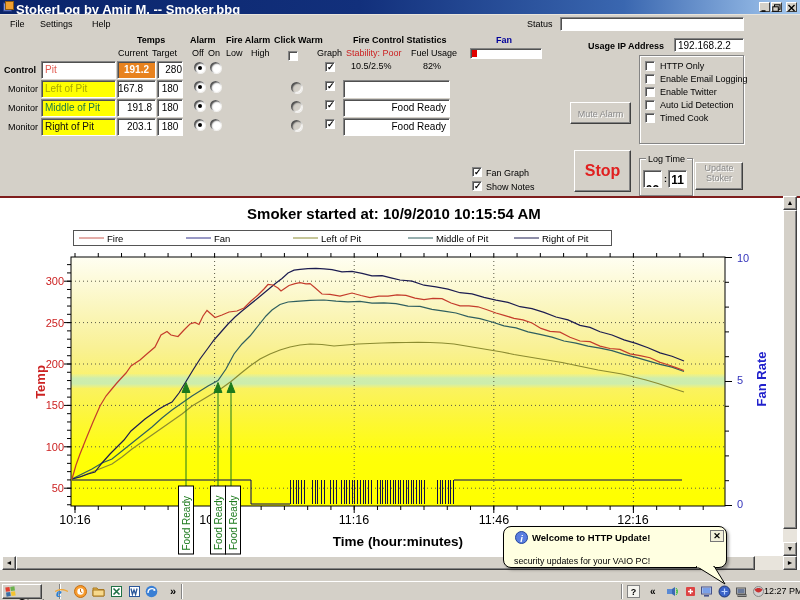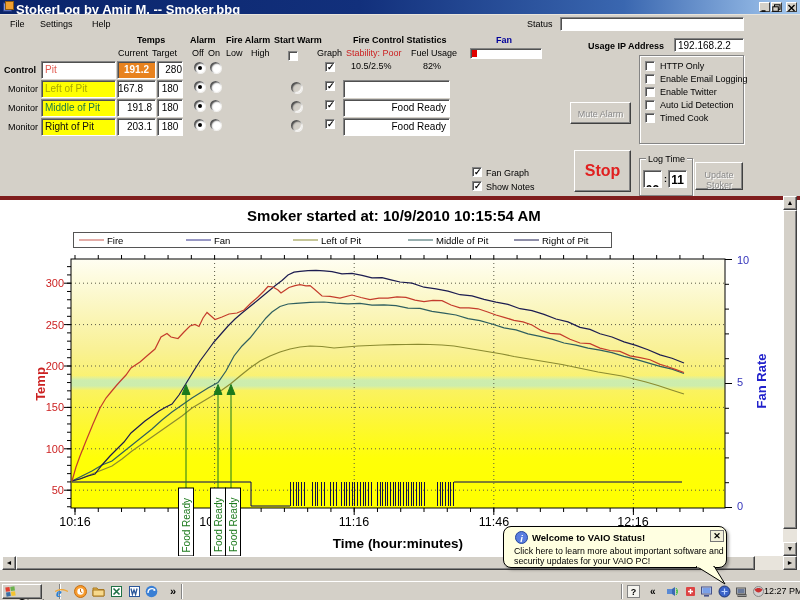--- a/index.html
+++ b/index.html
@@ -11,21 +11,21 @@
 #menubar span{position:absolute;top:4px}
 .b{font-weight:bold}
 .red{color:#cc2222}
 .lbl{position:absolute;white-space:nowrap}
 .tbox{position:absolute;background:#fff;border:1px solid;border-color:#848484 #fff #fff #848484;box-shadow:inset 1px 1px 0 #505050;white-space:nowrap;overflow:hidden;font-size:10px}
 .radio{position:absolute;width:11px;height:11px;border-radius:50%;background:#fff;box-shadow:inset 1.6px 1.6px 1.5px rgba(70,70,70,0.95), inset -1px -1px 1px rgba(255,255,255,0.9), 1px 1px 0 rgba(255,255,255,0.7)}
 .radio.sel::after{content:"";position:absolute;left:3.5px;top:3.5px;width:4px;height:4px;border-radius:50%;background:#000}
 .radio.dis{background:#d4d0c8}
 .cb{position:absolute;width:10px;height:10px;background:#fff;border:1px solid;border-color:#848484 #fff #fff #848484;box-shadow:inset 1px 1px 0 #505050}
 .cb.chk::after{content:"\2713";position:absolute;left:1px;top:-1px;font-size:9px;font-weight:bold;color:#000}
-#chartpanel{position:absolute;left:0;top:196px;width:800px;height:374px;background:#fff;border-top:4px solid #7f1d1d}
+#chartpanel{position:absolute;left:0;top:196px;width:800px;height:374px;background:#fff;border-top:2px solid #7f1d1d}
 .scroll{position:absolute;background:#d4d0c8}
 .sbtn{position:absolute;background:#d4d0c8;border:1px solid;border-color:#fff #404040 #404040 #fff;box-shadow:inset -1px -1px 0 #848484;font-size:7px;text-align:center;color:#000}
 .sthumb{position:absolute;background:#d4d0c8;border:1px solid;border-color:#fff #404040 #404040 #fff;box-shadow:inset -1px -1px 0 #848484}
 .strack{background:#e8e4dc}
 #balloon{position:absolute;left:503px;top:526px;width:224px;height:42px;background:#ffffe1;border:1px solid #000;border-radius:8px;box-shadow:2px 2px 3px rgba(0,0,0,0.35);z-index:20}
 #btail{position:absolute;left:694px;top:566px;width:0;height:0;z-index:21}
 #taskbar{position:absolute;left:0;top:581px;width:800px;height:19px;background:#d4d0c8;border-top:1px solid #fff}
 .qicon{position:absolute;top:3px;width:13px;height:13px;border-radius:2px}
 .trayicon{position:absolute;top:3px;width:13px;height:13px}
 </style></head>
@@ -54,21 +54,21 @@
   </div>
 <div class="lbl b" style="left:137px;top:35px;">Temps</div>
 <div class="lbl" style="left:118px;top:48px;">Current</div>
 <div class="lbl" style="left:152px;top:48px;">Target</div>
 <div class="lbl b" style="left:190px;top:35px;">Alarm</div>
 <div class="lbl" style="left:192px;top:48px;">Off</div>
 <div class="lbl" style="left:208px;top:48px;">On</div>
 <div class="lbl b" style="left:226px;top:35px;">Fire Alarm</div>
 <div class="lbl" style="left:226px;top:48px;">Low</div>
 <div class="lbl" style="left:251px;top:48px;">High</div>
-<div class="lbl b" style="left:274px;top:35px;">Start Warm</div>
+<div class="lbl b" style="left:274px;top:35px;">Click Warm</div>
 <div class="lbl" style="left:317px;top:48px;">Graph</div>
 <div class="lbl b" style="left:353px;top:35px;">Fire Control Statistics</div>
 <div class="lbl red" style="left:346px;top:48px;">Stability: Poor</div>
 <div class="lbl" style="left:351px;top:61px;">10.5/2.5%</div>
 <div class="lbl" style="left:411px;top:48px;">Fuel Usage</div>
 <div class="lbl" style="left:423px;top:61px;">82%</div>
 <div class="lbl b" style="left:496px;top:35px;color:#00009a">Fan</div>
 <div class="lbl" style="left:527px;top:19px;">Status</div>
 <div class="lbl b" style="left:4px;top:65px;">Control</div>
 <div class="lbl" style="left:8px;top:84px;">Monitor</div>
@@ -126,21 +126,21 @@
 <div class="cb chk" style="left:472px;top:167px"></div>
 <div class="lbl" style="left:486px;top:168px">Fan Graph</div>
 <div class="cb chk" style="left:472px;top:181px"></div>
 <div class="lbl" style="left:486px;top:182px">Show Notes</div>
 <div class="raised abs" style="left:574px;top:150px;width:57px;height:42px;text-align:center"><span style="color:#e02020;font-weight:bold;font-size:16px;line-height:40px">Stop</span></div>
 <div class="abs" style="left:639px;top:158px;width:54px;height:38px;border:1px solid #848484;box-shadow:inset 1px 1px 0 #fff, 1px 1px 0 #fff"></div>
 <div class="lbl" style="left:646px;top:154px;background:#d4d0c8;padding:0 2px">Log Time</div>
 <div class="tbox" style="left:643px;top:170px;width:19px;height:18px;text-align:center;font-size:12px;font-weight:bold;padding-top:12px">02</div>
 <div class="lbl b" style="left:664px;top:174px">:</div>
 <div class="tbox" style="left:668px;top:170px;width:19px;height:18px;text-align:center;font-size:12px;font-weight:bold;padding-top:2px">11</div>
-<div class="raised abs" style="left:695px;top:162px;width:48px;height:28px;text-align:center;color:#8a8a8a;text-shadow:1px 1px 0 #fff;padding-top:7px;line-height:10px">Update<br>Stoker</div>
+<div class="raised abs" style="left:695px;top:162px;width:48px;height:28px;text-align:center;color:#8a8a8a;text-shadow:1px 1px 0 #fff;padding-top:0;line-height:10px">Update<br>Stoker</div>
 <div id="chartpanel">
 <svg id="chart" width="786" height="374" viewBox="0 0 786 374">
 <defs>
 <linearGradient id="plotbg" x1="0" y1="0" x2="0" y2="1">
 <stop offset="0" stop-color="#fffef2"></stop>
 <stop offset="0.18" stop-color="#fbf7c4"></stop>
 <stop offset="0.36" stop-color="#f9f196"></stop>
 <stop offset="0.52" stop-color="#faf262"></stop>
 <stop offset="0.66" stop-color="#fdf734"></stop>
 <stop offset="0.8" stop-color="#ffff08"></stop>
@@ -238,23 +238,22 @@
     <svg width="40" height="22" style="position:absolute;left:0;top:0">
       <path d="M2 0 L20 0 L31 18 Z" fill="#ffffe1" stroke="#000" stroke-width="1"></path>
       <path d="M3 0 L19 0" stroke="#ffffe1" stroke-width="3"></path>
     </svg>
   </div>
 <div id="balloon">
 <svg width="13" height="13" style="position:absolute;left:11px;top:4px">
       <circle cx="6.5" cy="6.5" r="6" fill="#5a7ee0" stroke="#24469c"></circle>
       <text x="6.5" y="10.5" text-anchor="middle" font-size="9.5" font-weight="bold" font-style="italic" fill="#fff" font-family="Liberation Serif,serif">i</text>
     </svg>
-<div class="lbl b" style="left:28px;top:5px;font-size:9.5px">Welcome to VAIO Status!</div>
+<div class="lbl b" style="left:28px;top:5px;font-size:9.5px">Welcome to HTTP Update!</div>
 <div class="lbl" style="left:206px;top:3px;width:14px;height:12px;border:1px solid #777;font-size:9px;font-weight:bold;text-align:center;line-height:11px;background:#f2f0da">✕</div>
-<div class="lbl" style="left:10px;top:18.5px;font-size:8.8px">Click here to learn more about important software and</div>
 <div class="lbl" style="left:10px;top:29px;font-size:8.8px">security updates for your VAIO PC!</div>
 </div>
 
 <div id="taskbar">
 <div class="raised abs" style="left:2px;top:2px;width:40px;height:15px">
 <svg width="11" height="11" style="position:absolute;left:2px;top:1px" viewBox="0 0 12 12">
         <g transform="rotate(-8 6 6)">
           <rect x="1" y="1" width="4.6" height="4.6" fill="#e33e30"></rect>
           <rect x="6.4" y="1" width="4.6" height="4.6" fill="#6ab04c"></rect>
           <rect x="1" y="6.4" width="4.6" height="4.6" fill="#3a6ea5"></rect>

